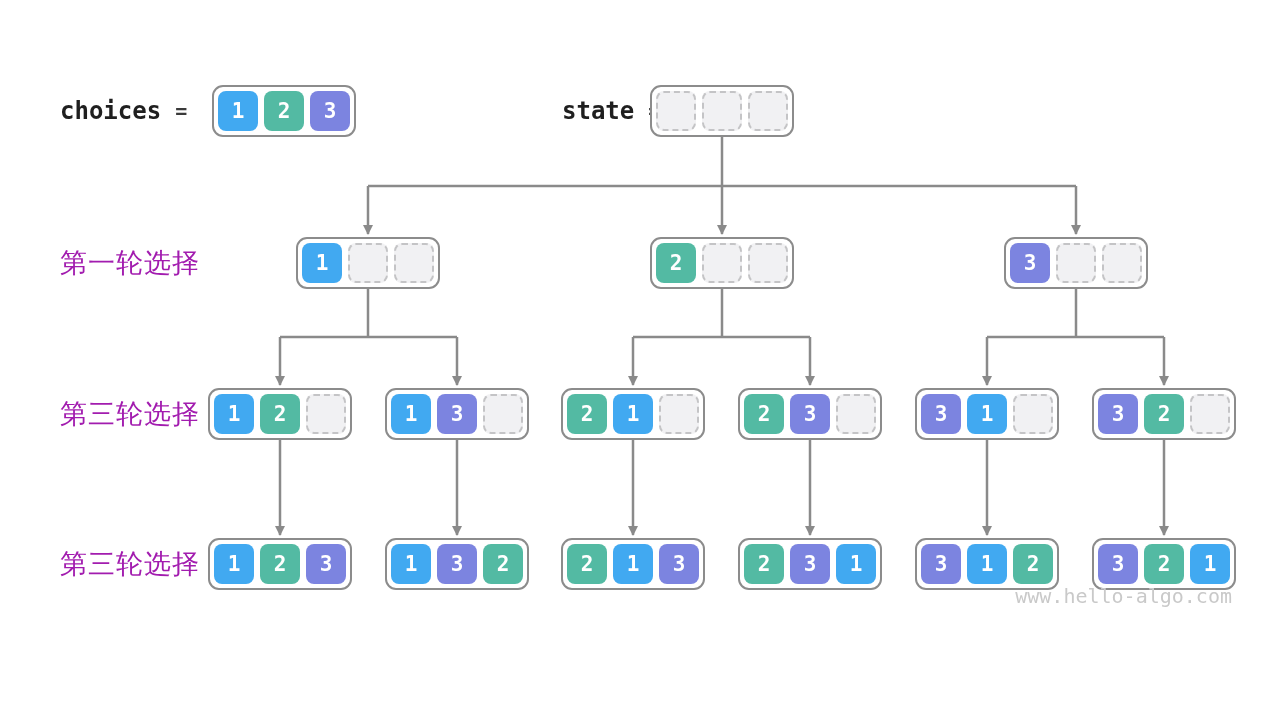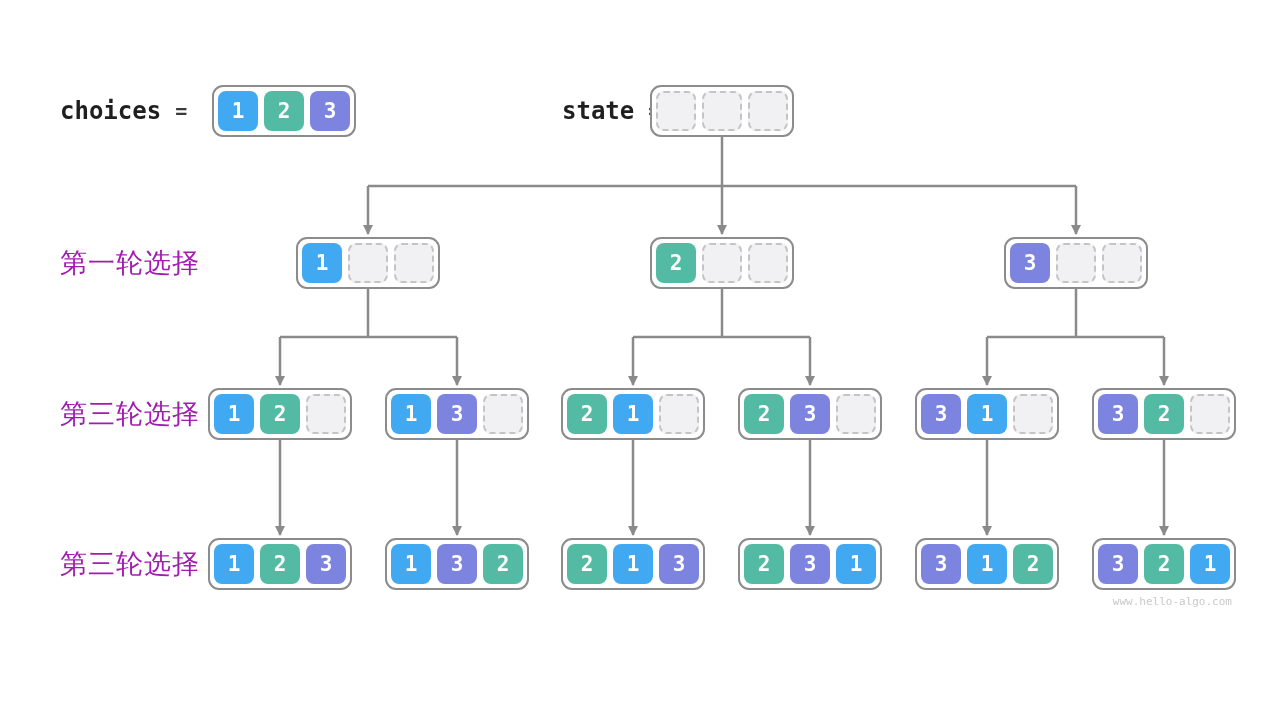--- a/index.html
+++ b/index.html
@@ -83,21 +83,21 @@
     width: 1280px;
     height: 720px;
     pointer-events: none;
   }
 
   .watermark {
     position: absolute;
     right: 48px;
     bottom: 24px;
     font-family: "DejaVu Sans Mono", monospace;
-    font-size: 11px;
+    font-size: 20px;
     color: #c9c9c9;
   }
 </style>
 </head>
 <body>
 
 <div id="canvas">
 
   <svg id="connectors">
       <defs>

